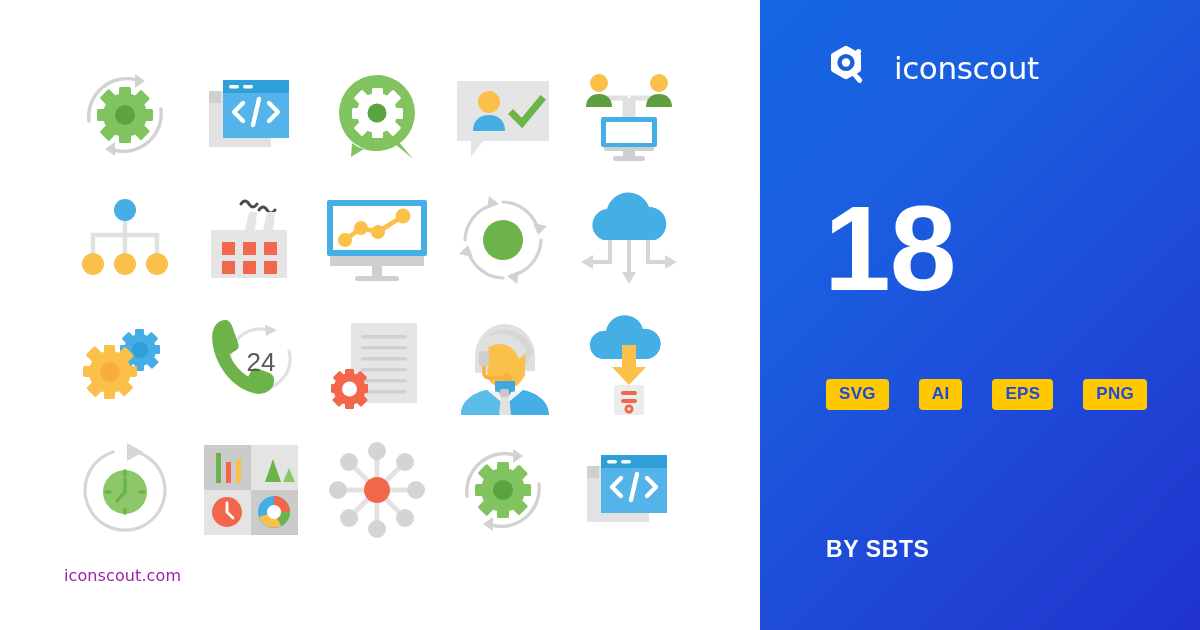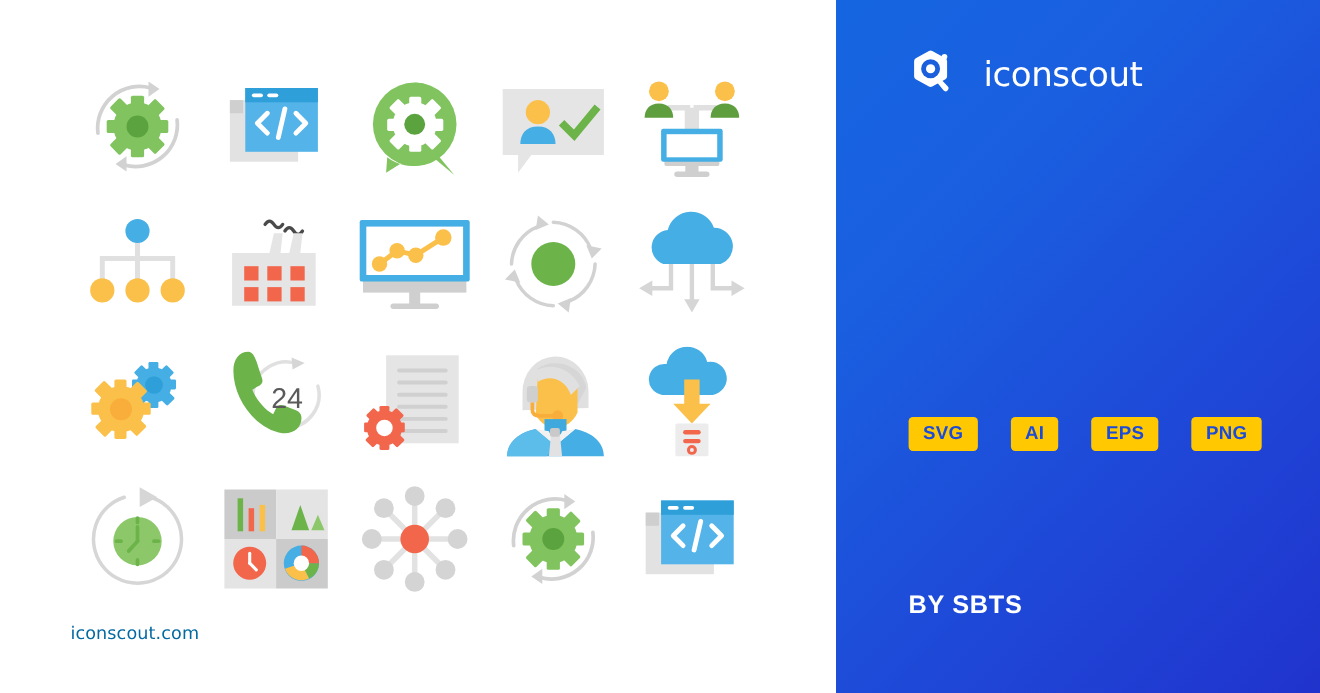--- a/index.html
+++ b/index.html
@@ -29,21 +29,21 @@
   .cell {
     position:relative;
     display:flex; align-items:center; justify-content:center;
   }
   .cell svg { display:block; }
 
   .site-url {
     position:absolute;
     left:64px; top:566px;
     font-size:16px;
-    color:#0369a1;
+    color:#a21caf;
     letter-spacing:.1px;
     font-family:"DejaVu Sans", sans-serif;
   }
 
   
   .right {
     position:relative;
     width:440px; height:630px;
     flex:0 0 440px;
     background:linear-gradient(135deg,#1565e0 0%,#1a5fe0 28%,#1f44d6 72%,#2033cc 100%);
@@ -497,20 +497,21 @@
       <svg width="42" height="42" viewBox="0 0 42 42">
         <path d="M19.5 2.3 L31.5 9 a3 3 0 0 1 1.5 2.6 v13.8 a3 3 0 0 1 -1.5 2.6 l-12 6.7 a3 3 0 0 1 -3 0 l-12 -6.7 A3 3 0 0 1 3 25.4 V11.6 A3 3 0 0 1 4.5 9 l12 -6.7 a3 3 0 0 1 3 0 Z" fill="#ffffff"></path>
         <circle cx="18" cy="18.5" r="8.6" fill="#1b5fdd"></circle>
         <circle cx="18" cy="18.5" r="4.2" fill="#ffffff"></circle>
         <path d="M24 24.5 L33.5 34.5 a2.6 2.6 0 0 1 -3.8 3.6 L21.5 28 Z" fill="#ffffff"></path>
         <circle cx="30.6" cy="7.6" r="2.6" fill="#ffffff"></circle>
       </svg>
       <span class="brand-name">iconscout</span>
     </div>
 
+    <div class="count">18</div>
 
     <div class="formats">
       <span class="fmt">SVG</span>
       <span class="fmt">AI</span>
       <span class="fmt">EPS</span>
       <span class="fmt">PNG</span>
     </div>
 
     <div class="author">BY SBTS</div>
   </div>

